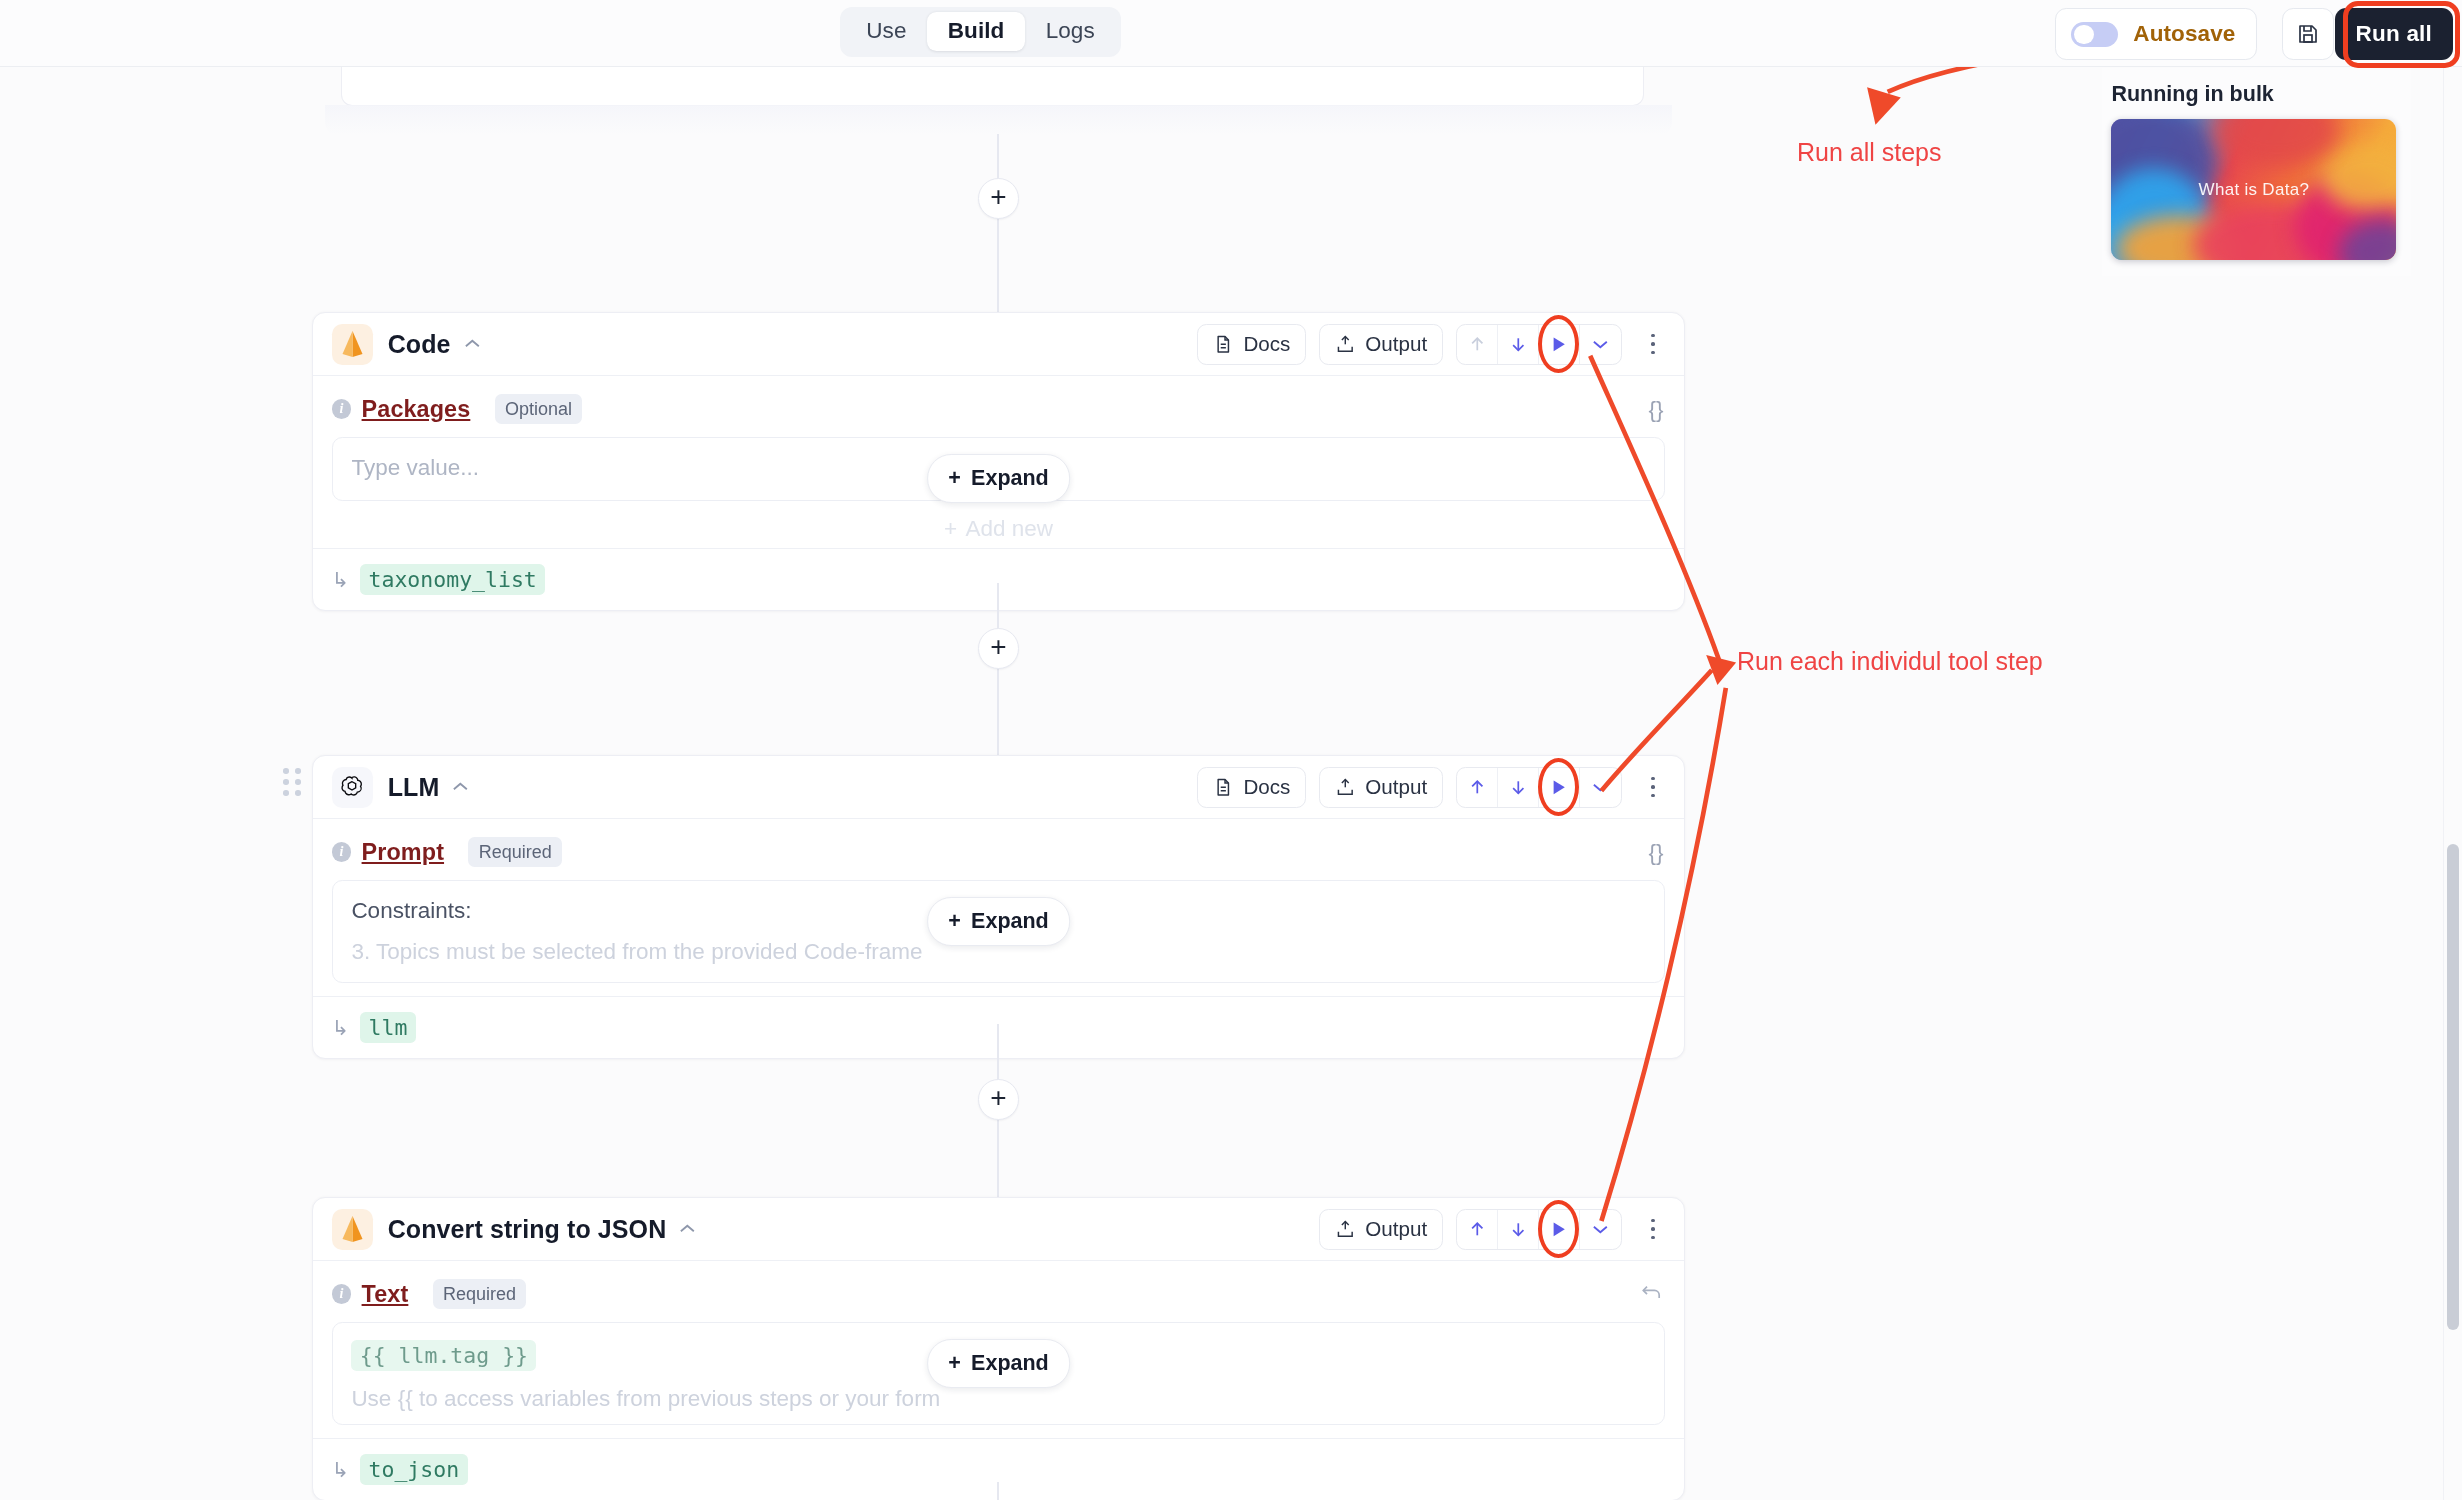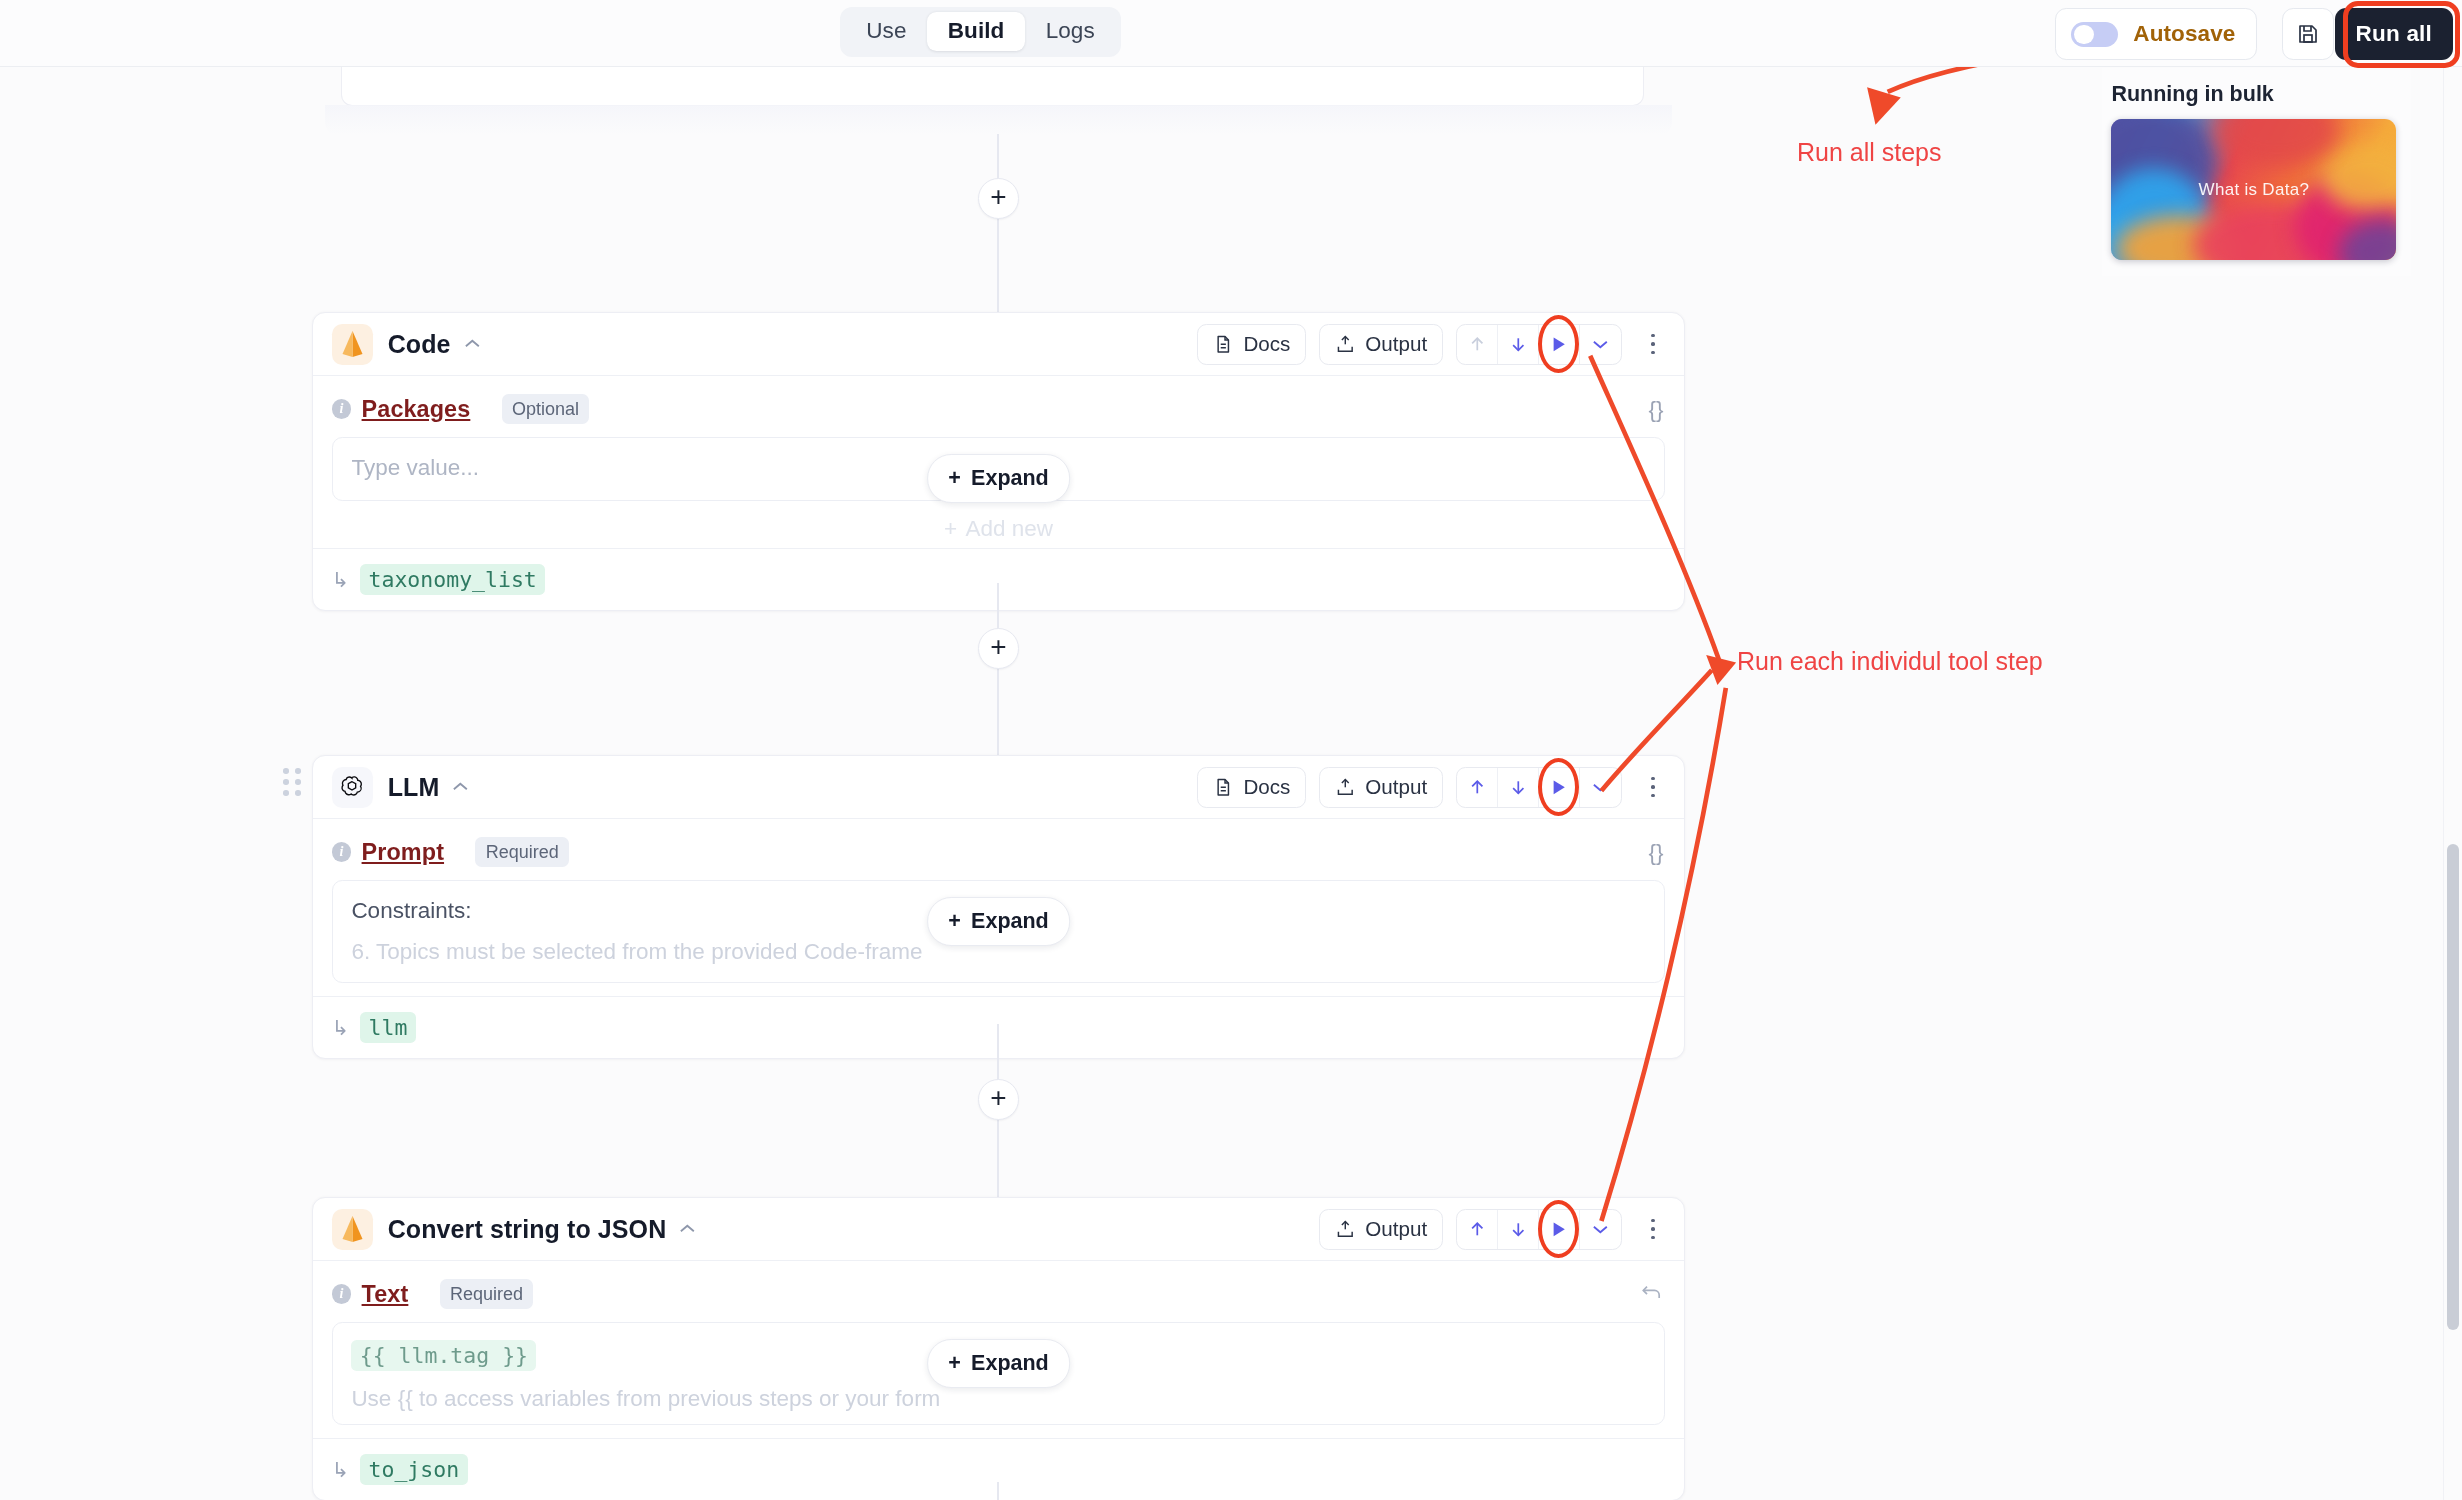--- a/index.html
+++ b/index.html
@@ -155,21 +155,21 @@
   .field { position: relative; padding: 17px 18.7px 0 18.7px; }
   .field-label { display: flex; align-items: center; gap: 10.3px; height: 32px; }
   .info-icon {
     width: 19.6px; height: 19.6px; border-radius: 50%; background: #c3c9d6; color:#fff;
     font-size: 14px; font-weight: 700; display:flex; align-items:center; justify-content:center;
     font-style: italic; font-family: "Liberation Serif", serif; flex: none;
   }
   .flabel { font-size: 23.4px; font-weight: 600; color: #7f1d1d; letter-spacing: 0.1px; text-decoration: underline; }
   .badge {
     font-size: 18px; padding: 4.7px 10.3px; border-radius: 6.5px; font-weight: 500;
-    background: #eceff5; color: #5c6578; margin-left: 21px;
+    background: #eceff5; color: #5c6578; margin-left: 14px;
   }
   .field-right { position: absolute; right: 20.6px; top: 20.6px; color: #9aa2b4; font-size: 22.5px; cursor: pointer; }
 
   .inputbox {
     margin-top: 12px; border: 0.9px solid #eceef4; border-radius: 10.3px;
     min-height: 64px; padding: 17px 18.7px; position: relative; background: #fff;
   }
   .placeholder { font-size: 22.5px; color: #aeb5c4; }
   .bodytext { font-size: 22.5px; color: #4a5264; }
   .fade-line {
@@ -450,21 +450,21 @@
 
       <div class="field">
         <div class="field-label">
           <div class="info-icon">i</div>
           <div class="flabel">Prompt</div>
           <div class="badge">Required</div>
         </div>
         <div class="field-right">{}</div>
         <div class="inputbox" style="min-height:103px; padding-bottom:0;">
           <div class="bodytext">Constraints:</div>
-          <div class="fade-line">6. Topics must be selected from the provided Code-frame</div>
+          <div class="fade-line">3. Topics must be selected from the provided Code-frame</div>
         </div>
         <div class="expand" style="top:78px;">
           <span>+</span>
           <span>Expand</span>
         </div>
       </div>
 
       <div class="outrow" style="margin-top:13px;">
         <span class="arrow-el">↳</span>
         <span class="codechip">llm</span>

